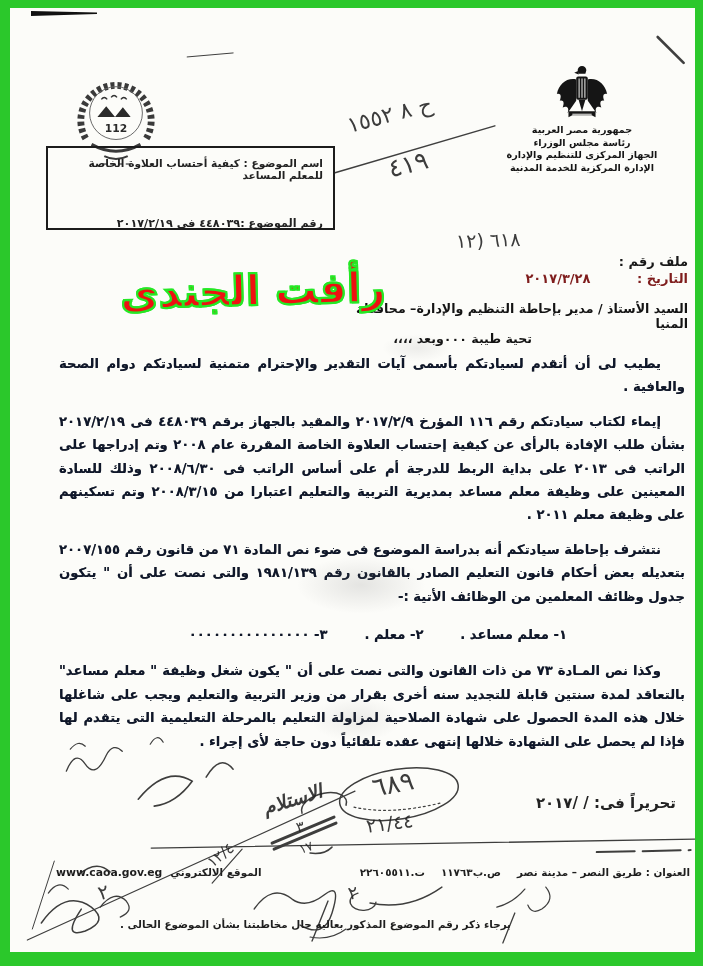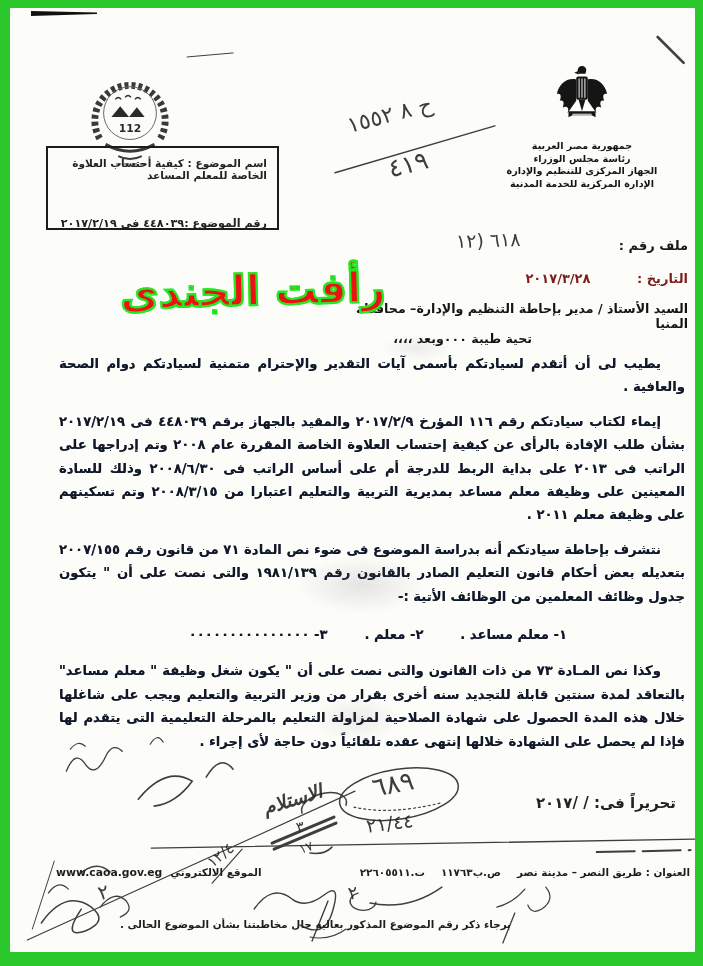--- a/index.html
+++ b/index.html
@@ -2,29 +2,29 @@
 <html lang="ar"><head>
 <meta charset="utf-8">
 <style>
   html,body{margin:0;padding:0;}
   body{width:703px;height:966px;position:relative;background:#2bc82b;font-family:"DejaVu Sans",sans-serif;overflow:hidden;}
   .sheet{position:absolute;top:8px;left:10px;right:8px;bottom:14px;background:#fcfcf9;overflow:hidden;}
   .abs{position:absolute;}
   
   .topdash{left:21px;top:2px;width:66px;height:6px;background:#111;clip-path:polygon(0 15%,100% 40%,100% 65%,0 100%);}
   
-  .subject-box{left:36px;top:138px;width:233px;height:84px;border:2px solid #1c1c1c;box-sizing:border-box;
+  .subject-box{left:36px;top:138px;width:289px;height:84px;border:2px solid #1c1c1c;box-sizing:border-box;
     display:flex;flex-direction:column;justify-content:space-between;padding:9px 10px;direction:rtl;}
   .subject-box .l1{font-size:10.6px;font-weight:bold;color:#222;}
   .subject-box .l2{font-size:11.2px;font-weight:bold;color:#222;margin-top:36px;}
   
   .agency{left:489px;top:56px;width:166px;text-align:center;}
-  .agency .lines{margin-top:16px;font-size:9.6px;line-height:12.6px;font-weight:bold;color:#151515;direction:rtl;}
-  
-  .file-row{left:430px;top:230px;width:248px;direction:rtl;font-size:13px;font-weight:bold;color:#191919;}
+  .agency .lines{margin-top:0;font-size:9.6px;line-height:12.6px;font-weight:bold;color:#151515;direction:rtl;}
+  
+  .file-row{left:430px;top:246px;width:248px;direction:rtl;font-size:13px;font-weight:bold;color:#191919;}
   .date-row{left:430px;top:263px;width:248px;direction:rtl;font-size:13px;font-weight:bold;color:#7f1d1d;}
   .date-row .lbl{padding-left:42px;}
   .recipient{left:318px;top:293px;width:360px;direction:rtl;font-size:12.6px;font-weight:bold;color:#141414;}
   .greeting{left:322px;top:323px;width:200px;direction:rtl;font-size:12.6px;font-weight:bold;color:#141414;}
   
   .watermark{left:110px;top:258px;font-size:42px;font-weight:900;color:#ee1111;direction:rtl;
     -webkit-text-stroke:2.2px #25e825;text-shadow:0 0 1px #25e825,1px 1px 0 #25e825,-1px -1px 0 #25e825;
     transform:rotate(-1.5deg);letter-spacing:1px;white-space:nowrap;}
   
   .bodytxt{left:49px;top:344px;width:626px;direction:rtl;text-align:justify;font-size:13.2px;line-height:23.4px;
@@ -47,21 +47,21 @@
   .s3{left:372px;top:326px;width:70px;height:28px;background:radial-gradient(ellipse,rgba(110,110,110,.11),transparent 70%);}
   svg.overlay{position:absolute;inset:0;width:100%;height:100%;pointer-events:none;}
 </style>
 </head>
 <body>
 
 <div class="sheet">
 
   <div class="abs topdash"></div>
 
-  <div class="abs" style="left:76px;top:54px;">
+  <div class="abs" style="left:62px;top:54px;">
     <svg width="88" height="110" viewBox="0 0 90 112">
       <path d="M14 78 A36 36 0 1 1 76 78" fill="none" stroke="#3a3a3a" stroke-width="7" stroke-dasharray="4 3"></path>
       <circle cx="45" cy="52" r="27" fill="none" stroke="#666" stroke-width="1"></circle>
       <path d="M30 38 q3 -4 6 0 M40 36 q3 -4 6 0 M50 38 q3 -4 6 0" stroke="#333" fill="none" stroke-width="1.4"></path>
       <path d="M26 56 l9 -11 9 11 z M44 56 l8 -10 8 10 z" fill="#2a2a2a"></path>
       <text x="45" y="71" font-size="11" text-anchor="middle" fill="#2a2a2a" font-weight="bold">112</text>
       <path d="M20 84 q25 14 50 0" stroke="#3a3a3a" stroke-width="3" fill="none"></path>
       <path d="M33 96 q12 6 24 0" stroke="#3a3a3a" stroke-width="2" fill="none"></path>
       <path d="M31 104 h28" stroke="#8a8a8a" stroke-width="2" stroke-dasharray="5 3"></path>
     </svg>

